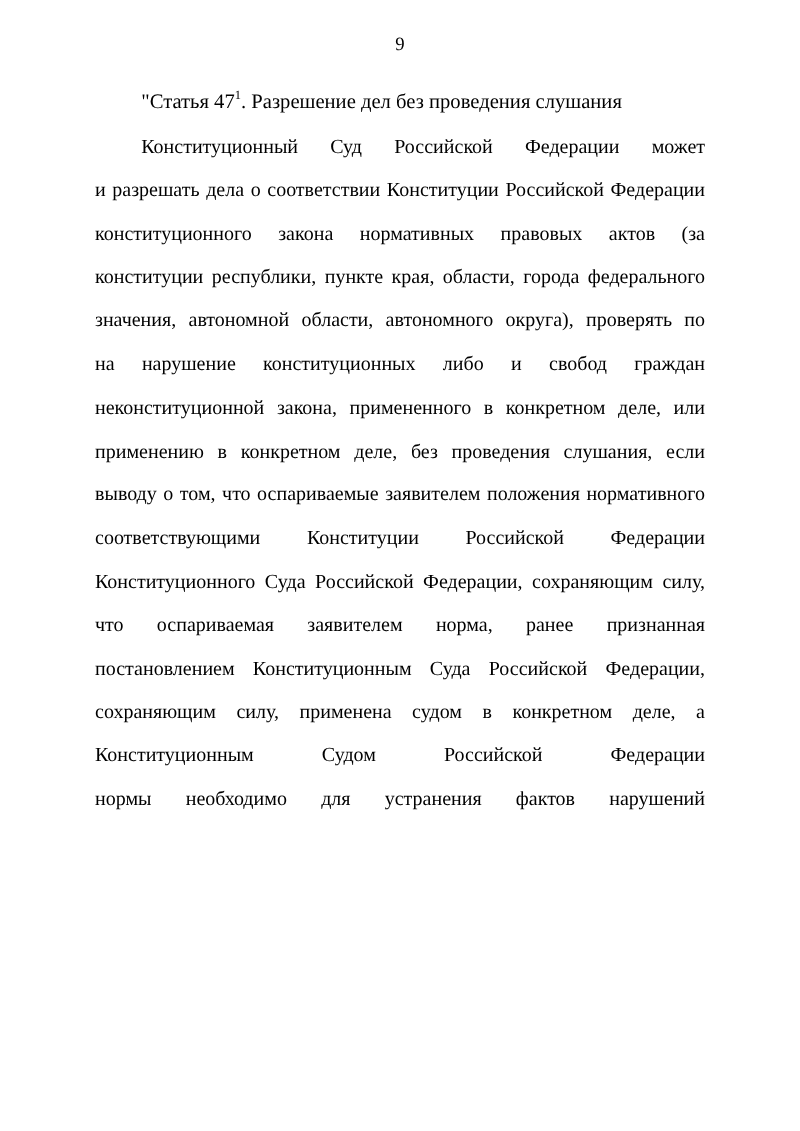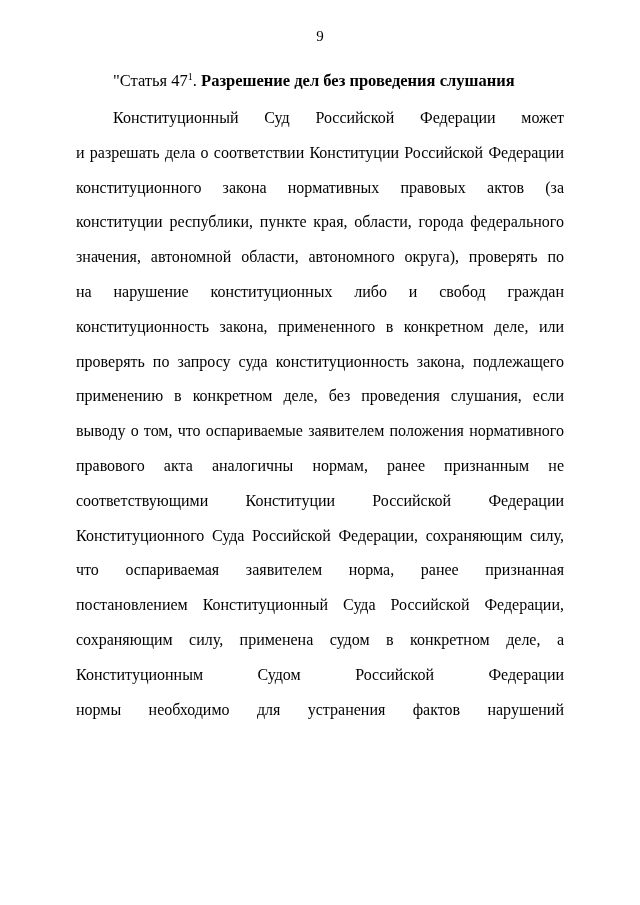--- a/index.html
+++ b/index.html
@@ -32,21 +32,21 @@
     left: 76px;
     width: 488px;
   }
   .heading {
     font-size: 16.5px;
     line-height: 35px;
     padding-left: 37px;
     white-space: nowrap;
   }
   .heading .article-title-bold {
-    font-weight: bold;
+    font-weight: normal;
   }
   .heading sup {
     font-size: 10px;
     line-height: 0;
     vertical-align: super;
   }
   .paragraph {
     margin-top: 3px;
   }
   .line {
@@ -71,27 +71,25 @@
   <div class="content">
     <div class="heading"><span>"Статья 47</span><sup>1</sup><span>. </span><span class="article-title-bold">Разрешение дел без проведения слушания</span></div>
 
     <div class="paragraph">
         <div class="line first">Конституционный Суд Российской Федерации может рассматривать</div>
         <div class="line">и разрешать дела о соответствии Конституции Российской Федерации</div>
         <div class="line">конституционного закона нормативных правовых актов (за исключением</div>
         <div class="line">конституции республики, пункте края, области, города федерального</div>
         <div class="line">значения, автономной области, автономного округа), проверять по жалобе</div>
         <div class="line">на нарушение конституционных либо и свобод граждан</div>
-        <div class="line">конституционность закона, примененного в конкретном деле, или</div>
-        <div class="line">проверять по запросу суда конституционность закона, подлежащего</div>
+        <div class="line">неконституционной закона, примененного в конкретном деле, или</div>
         <div class="line">применению в конкретном деле, без проведения слушания, если придет к</div>
         <div class="line">выводу о том, что оспариваемые заявителем положения нормативного</div>
-        <div class="line">правового акта аналогичны нормам, ранее признанным не</div>
         <div class="line">соответствующими Конституции Российской Федерации постановлением</div>
         <div class="line">Конституционного Суда Российской Федерации, сохраняющим силу, либо</div>
         <div class="line">что оспариваемая заявителем норма, ранее признанная неконституционной</div>
-        <div class="line">постановлением Конституционный Суда Российской Федерации,</div>
+        <div class="line">постановлением Конституционным Суда Российской Федерации,</div>
         <div class="line">сохраняющим силу, применена судом в конкретном деле, а подтверждение</div>
         <div class="line">Конституционным Судом Российской Федерации неконституционности</div>
         <div class="line">нормы необходимо для устранения фактов нарушений конституционных</div>
       </div>
   </div>
 </div>
 
 </body></html>

